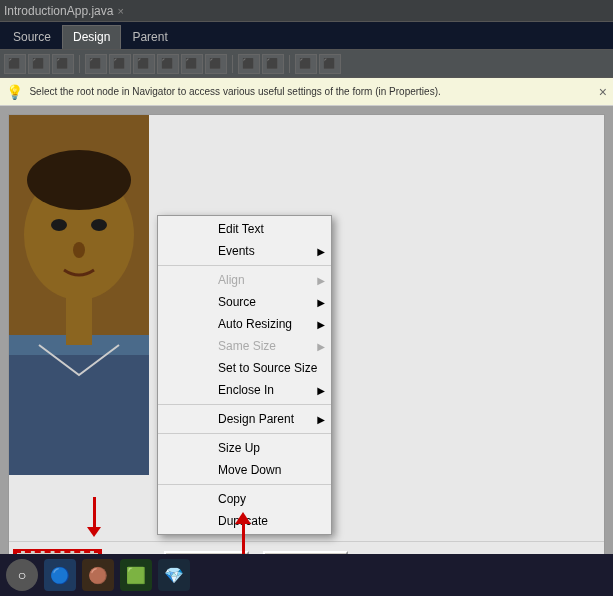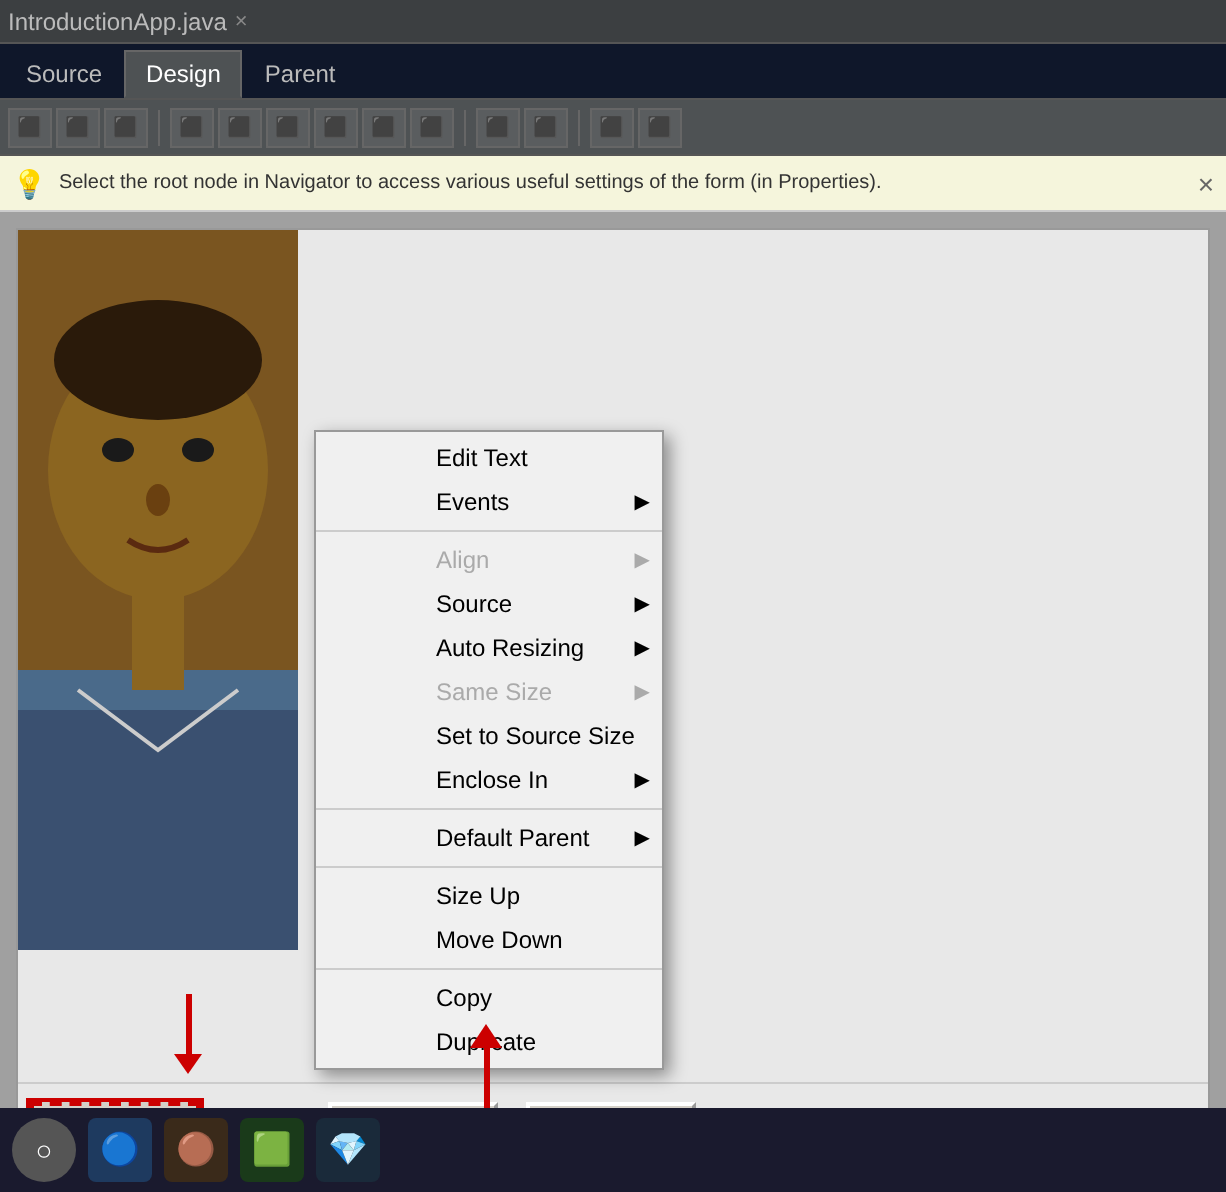--- a/index.html
+++ b/index.html
@@ -416,21 +416,21 @@
       </div>
       <div class="menu-item">
         <span>Set to Source Size</span>
       </div>
       <div class="menu-item">
         <span>Enclose In</span>
         <span class="submenu-arrow">▶</span>
       </div>
       <div class="menu-separator"></div>
       <div class="menu-item">
-        <span>Default Parent</span>
+        <span>Design Parent</span>
         <span class="submenu-arrow">▶</span>
       </div>
       <div class="menu-separator"></div>
       <div class="menu-item">
         <span>Size Up</span>
       </div>
       <div class="menu-item">
         <span>Move Down</span>
       </div>
       <div class="menu-separator"></div>

